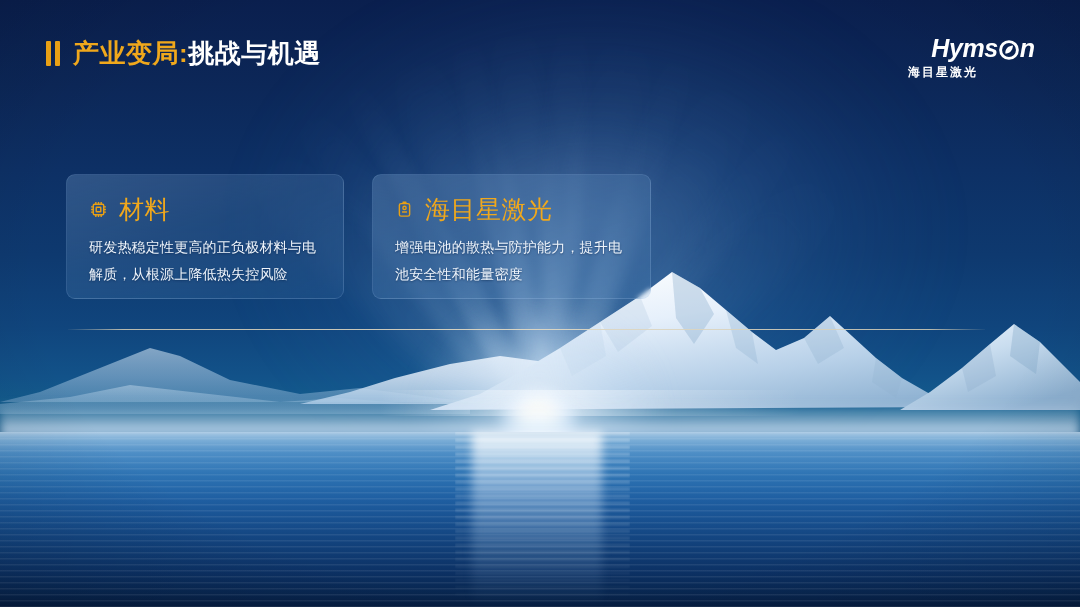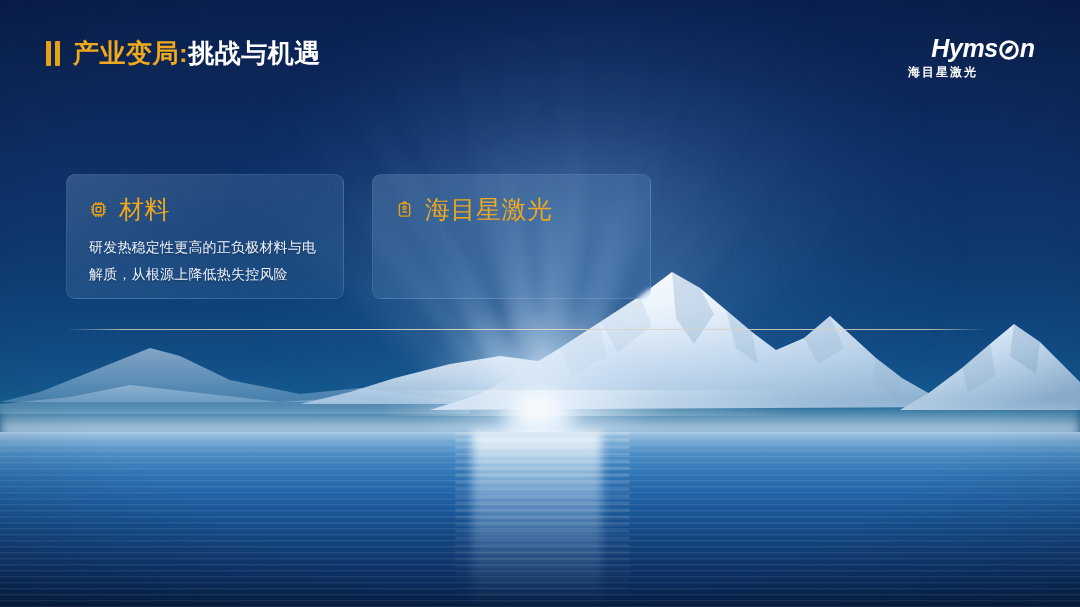--- a/index.html
+++ b/index.html
@@ -363,19 +363,20 @@
             <g fill="none" stroke="#e8a015" stroke-width="1.5">
               <rect x="4.6" y="3.8" width="10.8" height="13.2" rx="1.8"></rect>
               <rect x="7.8" y="1.6" width="4.4" height="2.4" rx="0.8" fill="#e8a015" stroke="none"></rect>
               <circle cx="10" cy="8.3" r="1.7"></circle>
               <path d="M7.4,12.6 H12.6"></path>
             </g>
           </svg>
         </span>
         <span class="card-title">海目星激光</span>
       </div>
+      <div class="card-body">增强电池的散热与防护能力，提升电池安全性和能量密度</div>
     </div>
 
   </div>
 
   <div class="divider"></div>
 
 </div>
 
 </body></html>

